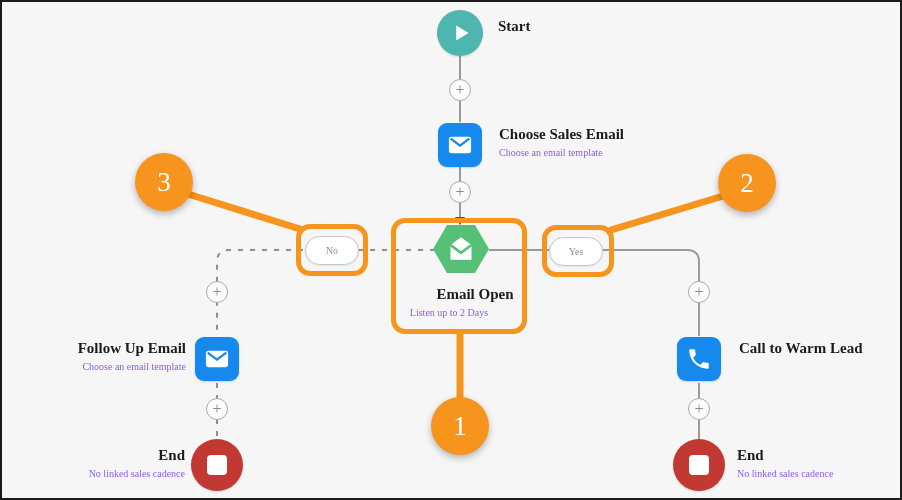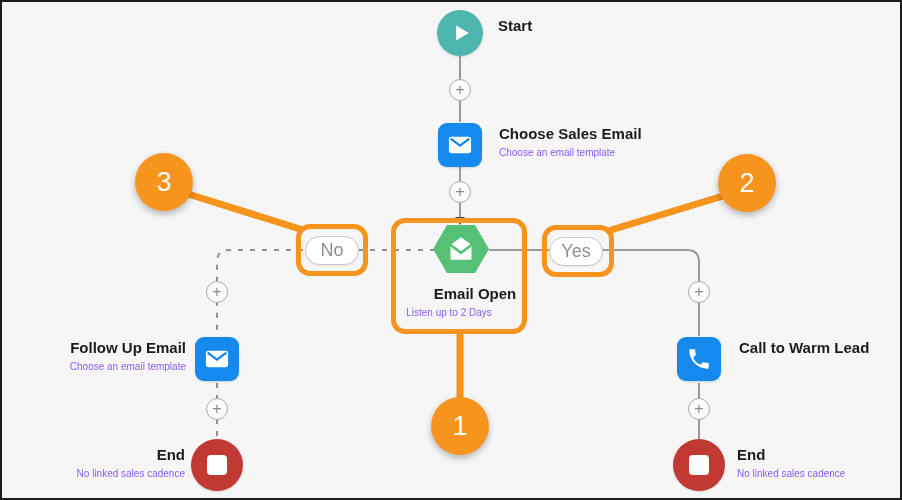--- a/index.html
+++ b/index.html
@@ -1,21 +1,21 @@
 <!DOCTYPE html>
 <html><head>
 <meta charset="utf-8">
 <style>
   html,body{margin:0;padding:0;background:#dcdcdc;font-family:"Liberation Sans",sans-serif;}
   .stage{
     position:relative;width:902px;height:500px;box-sizing:border-box;
     background:#f6f6f6;border:2px solid #1c1c1c;overflow:hidden;
   }
   .wires{position:absolute;left:0;top:0;width:902px;height:500px;}
-  .abs{position:absolute;}
+  .abs{position:absolute;font-family:Liberation Serif, serif;}
   
   .tile{
     width:44px;height:44px;border-radius:9px;background:#1589EE;
     display:flex;align-items:center;justify-content:center;
     box-shadow:0 1px 2px rgba(0,0,0,.15);
   }
   .circle-node{
     border-radius:50%;display:flex;align-items:center;justify-content:center;
     box-shadow:0 1px 2px rgba(0,0,0,.15);
   }
@@ -35,21 +35,21 @@
     box-shadow:0 3px 7px rgba(0,0,0,.28);
   }
   
   .title{font-size:15px;font-weight:700;color:#1b1b1f;white-space:nowrap;line-height:18px;}
   .link{font-size:10px;color:#8b5cf6;white-space:nowrap;line-height:17px;cursor:pointer;}
   .t-right{text-align:right;}
   .t-center{text-align:center;}
   
   .pill{
     width:54px;height:29px;border-radius:15px;background:#fff;border:1px solid #c6c6c4;
-    color:#8f8f8f;font-size:18px;display:flex;align-items:center;justify-content:center;
+    color:#8f8f8f;font-size:10px;display:flex;align-items:center;justify-content:center;
     box-sizing:border-box;box-shadow:0 1px 2px rgba(0,0,0,.06);
   }
   
   .plus{
     width:22px;height:22px;border-radius:50%;background:#fcfcfc;border:1.5px solid #aaa;
     color:#8a8a8a;font-size:16px;line-height:1;display:flex;align-items:center;justify-content:center;
     box-sizing:border-box;cursor:pointer;
   }
 </style>
 </head>

